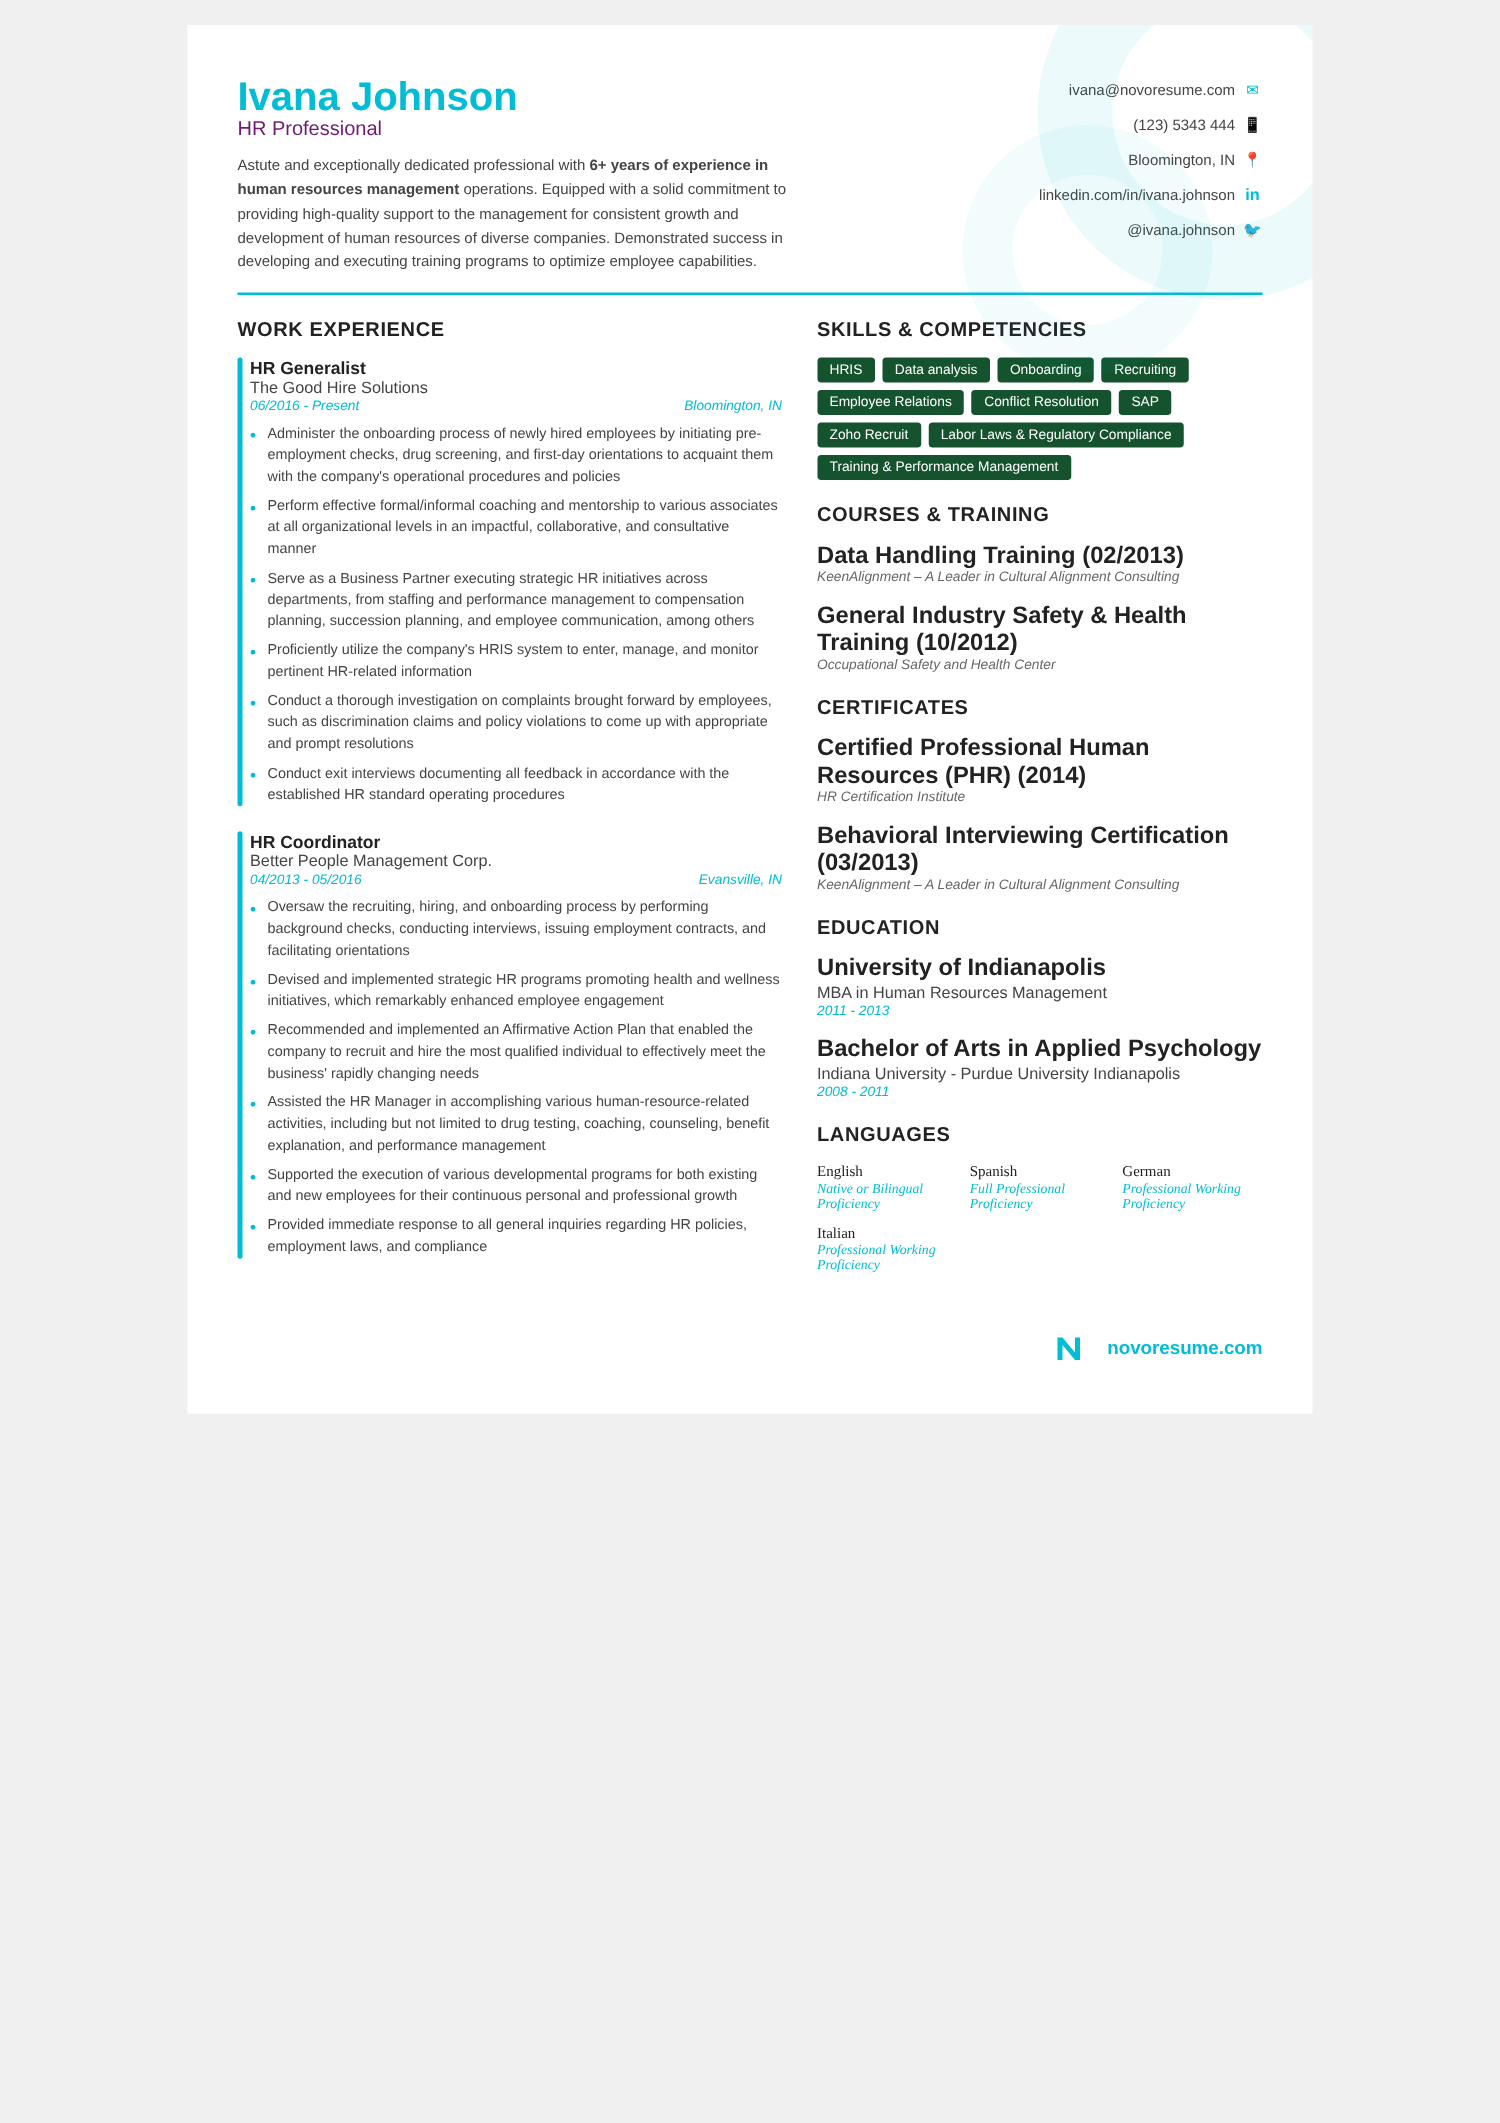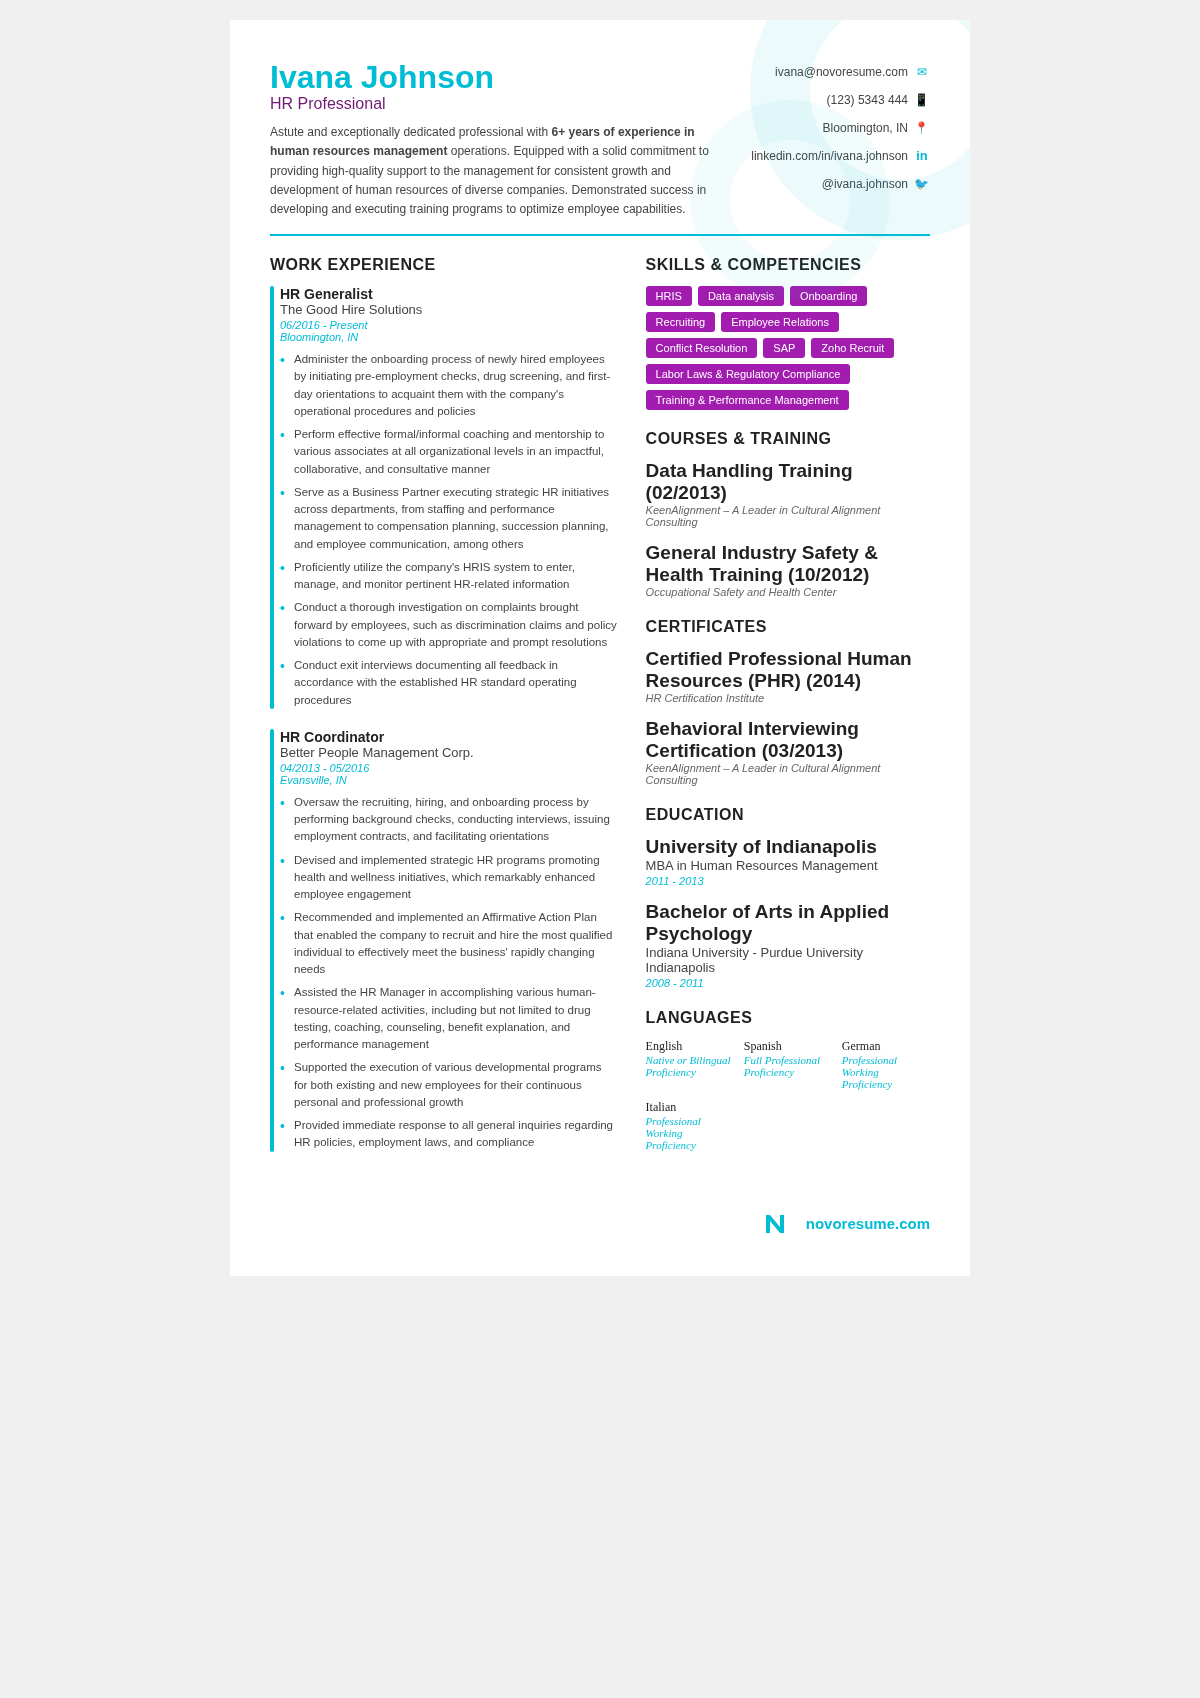--- a/index.html
+++ b/index.html
@@ -4,21 +4,21 @@
   <style>
     * { margin: 0; padding: 0; box-sizing: border-box; }
     body {
       font-family: Arial, sans-serif;
       background: #f0f0f0;
       display: flex;
       justify-content: center;
       padding: 20px;
     }
     .resume {
-      width: 740px;
+      width: 900px;
       background: #fff;
       padding: 40px 40px 40px 40px;
       position: relative;
       overflow: hidden;
     }
     
     .bg-circle-1 {
       position: absolute;
       width: 300px;
       height: 300px;
@@ -117,21 +117,20 @@
       color: #444;
       margin-bottom: 2px;
     }
     .job-meta {
       display: flex;
       justify-content: space-between;
       font-size: 11px;
       color: #00bcd4;
       font-style: italic;
       margin-bottom: 8px;
-      flex-direction: column;
     }
     .job-entry {
       margin-bottom: 20px;
       position: relative;
       padding-left: 10px;
     }
     .job-entry::before {
       content: '';
       position: absolute;
       left: 0;
@@ -162,21 +161,21 @@
       top: -1px;
     }
     
     .skills-grid {
       display: flex;
       flex-wrap: wrap;
       gap: 6px;
       margin-bottom: 10px;
     }
     .skill-tag {
-      background: #a21caf;
+      background: #14532d;
       color: #fff;
       font-size: 11px;
       padding: 4px 10px;
       border-radius: 3px;
     }
     
     .entry-block {
       margin-bottom: 14px;
     }
     .entry-title {

